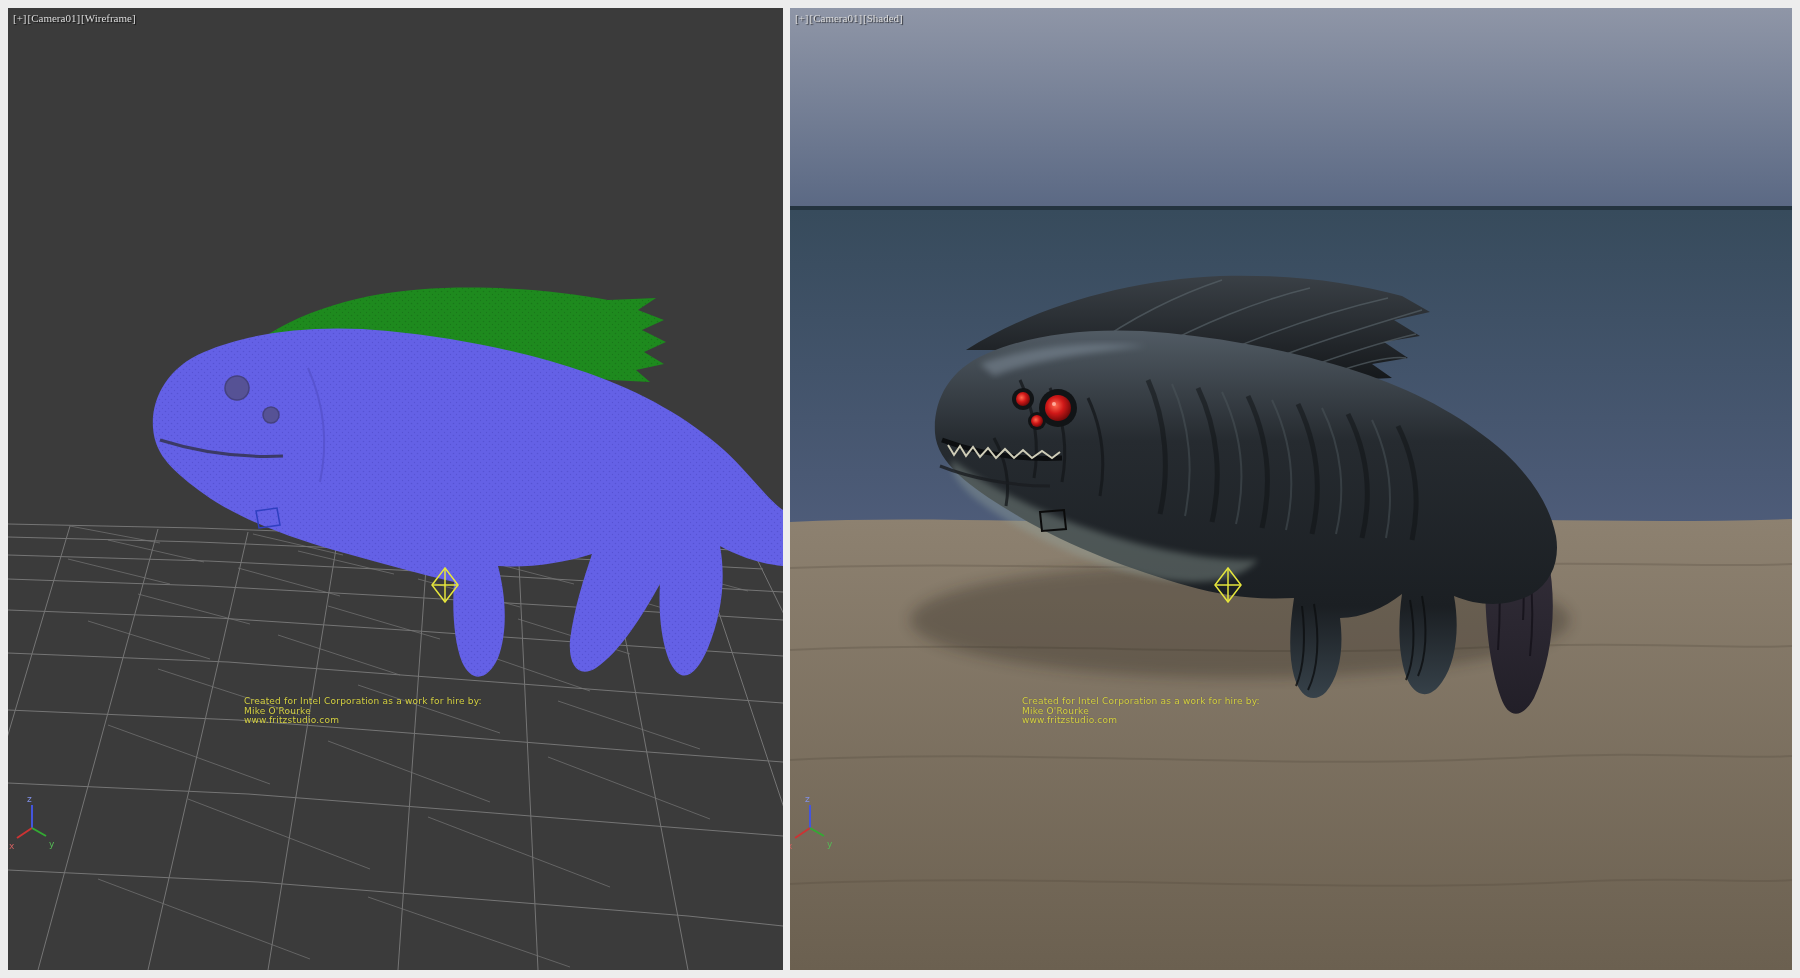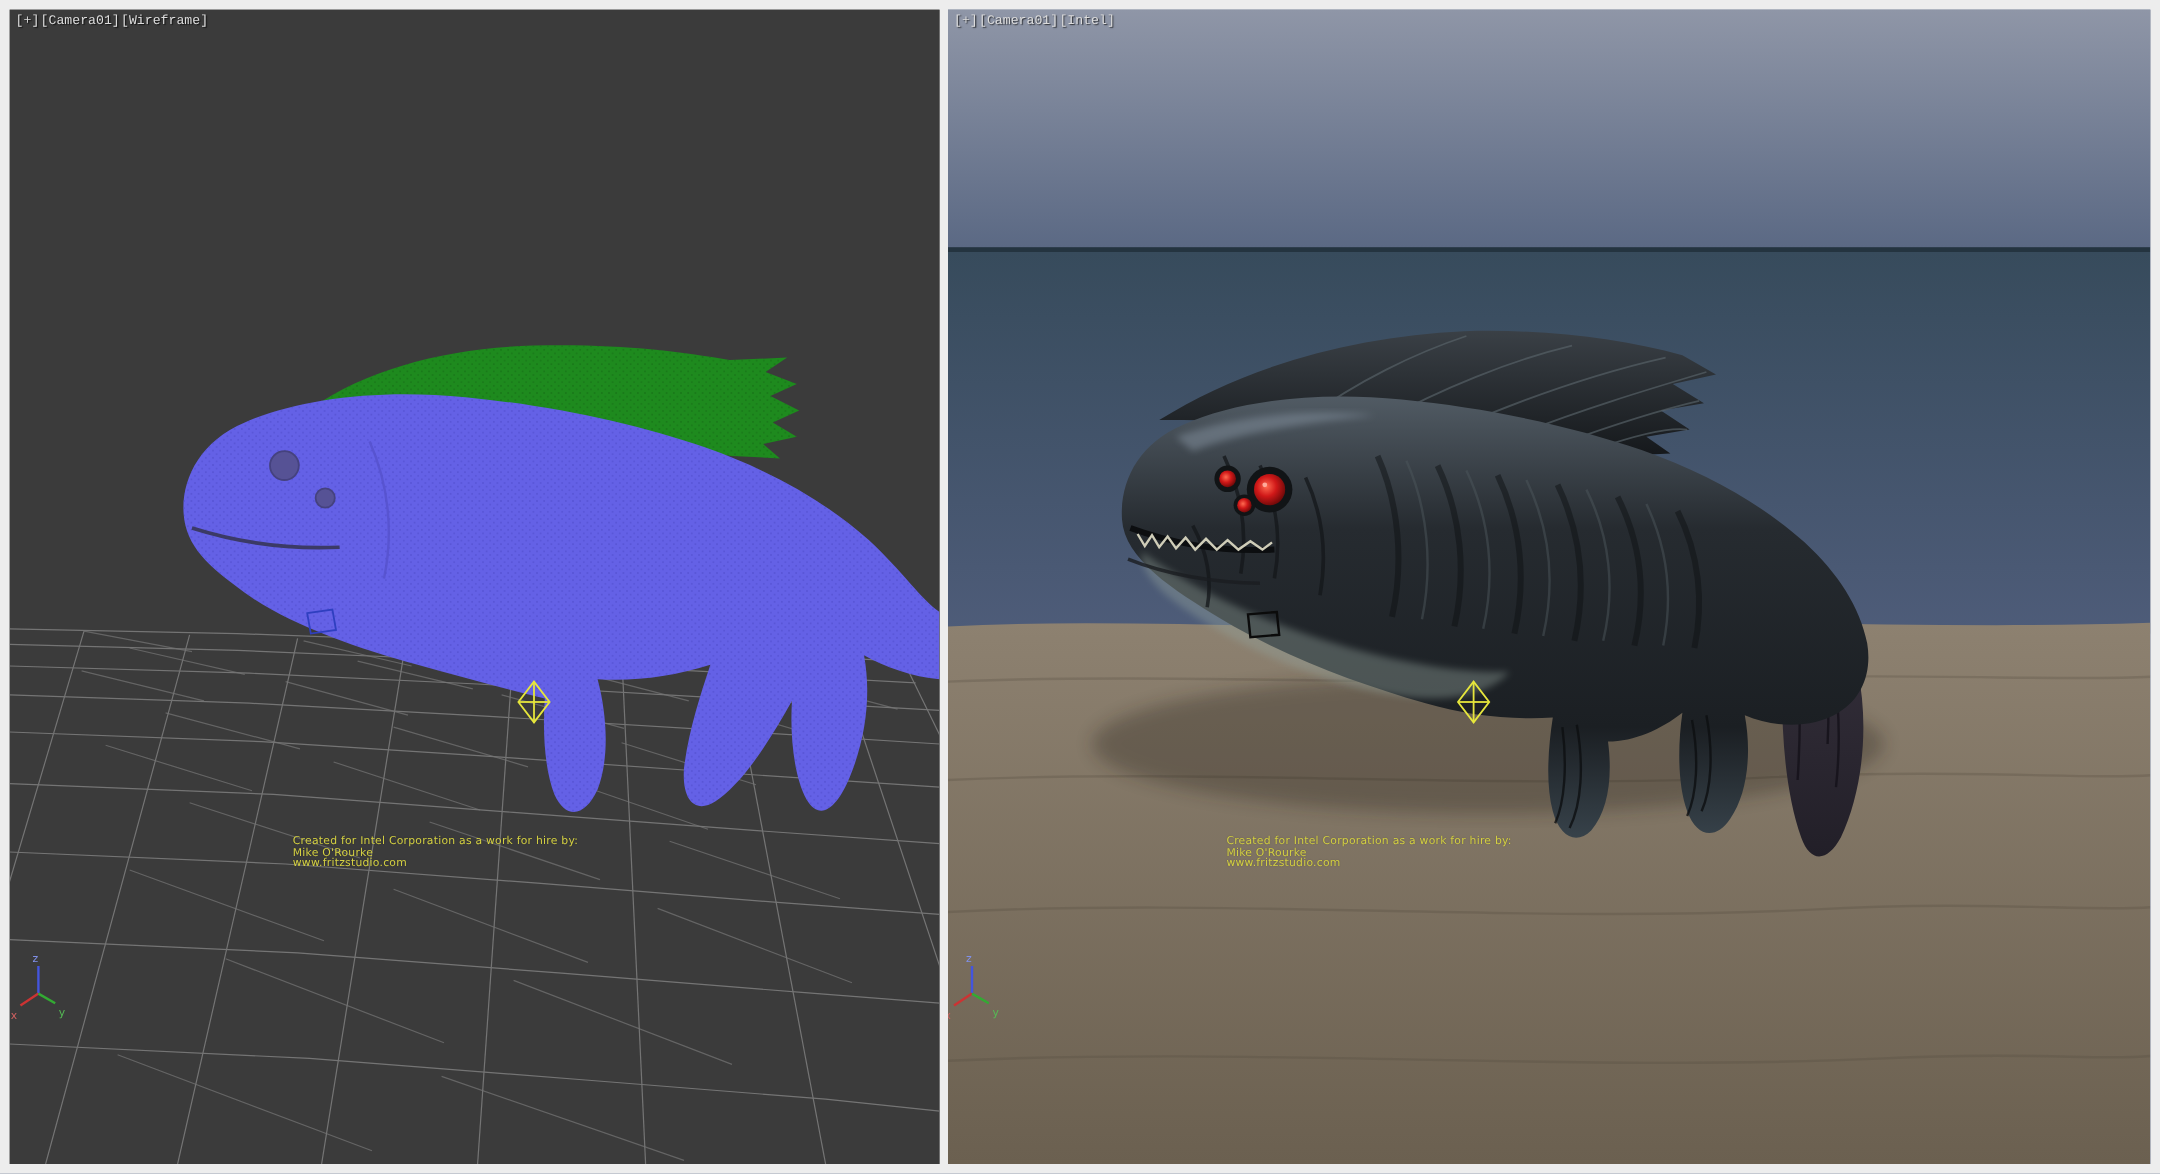--- a/index.html
+++ b/index.html
@@ -2,21 +2,21 @@
 <html><head>
 <meta charset="utf-8">
 <style>
   html,body{margin:0;padding:0;}
   body{background:#ededed;font-family:"DejaVu Sans",sans-serif;}
   #screen{position:relative;width:1800px;height:978px;background:#ededed;overflow:hidden;}
   .viewport{position:absolute;top:8px;height:962px;overflow:hidden;}
   #vp-left{left:8px;width:775px;background:#3b3b3b;}
   #vp-right{left:790px;width:1002px;background:#5c6a86;}
   .vp-svg{position:absolute;left:0;top:0;display:block;}
-  .vp-label{position:absolute;left:5px;top:4px;z-index:6;font-family:Liberation Mono, monospace;
+  .vp-label{position:absolute;left:5px;top:4px;z-index:6;font-family:Liberation Serif, serif;
     font-size:11px;color:#dcdcdc;text-shadow:1px 1px 1px rgba(0,0,0,.7);user-select:none;cursor:default;}
   .vp-label span{margin-right:1px;}
   .watermark{position:absolute;z-index:5;color:#d6d243;font-size:9px;font-weight:normal;
     line-height:9.5px;letter-spacing:.2px;text-shadow:0 0 1px rgba(0,0,0,.35);}
   .watermark div{white-space:nowrap;}
 </style>
 </head>
 <body>
 
 <div id="screen">
@@ -271,21 +271,21 @@
         <line x1="20" y1="820" x2="20" y2="797" stroke="#4455dd"></line>
         <line x1="20" y1="820" x2="5" y2="830" stroke="#cc3333"></line>
         <line x1="20" y1="820" x2="34" y2="828" stroke="#33aa33"></line>
         <text x="15" y="794" font-size="9" fill="#8090e8" stroke="none">z</text>
         <text x="-3" y="841" font-size="9" fill="#d06060" stroke="none">x</text>
         <text x="37" y="839" font-size="9" fill="#55bb55" stroke="none">y</text>
       </g>
     </svg>
 
     <div class="vp-label">
-      <span>[+]</span><span>[Camera01]</span><span>[Intel]</span>
+      <span>[+]</span><span>[Camera01]</span><span>[Shaded]</span>
     </div>
 
     <div class="watermark" style="left:232px;top:689px;">
       <div>Created for Intel Corporation as a work for hire by:</div>
       <div>Mike O'Rourke</div>
       <div>www.fritzstudio.com</div>
     </div>
   </div>
 
 </div>

